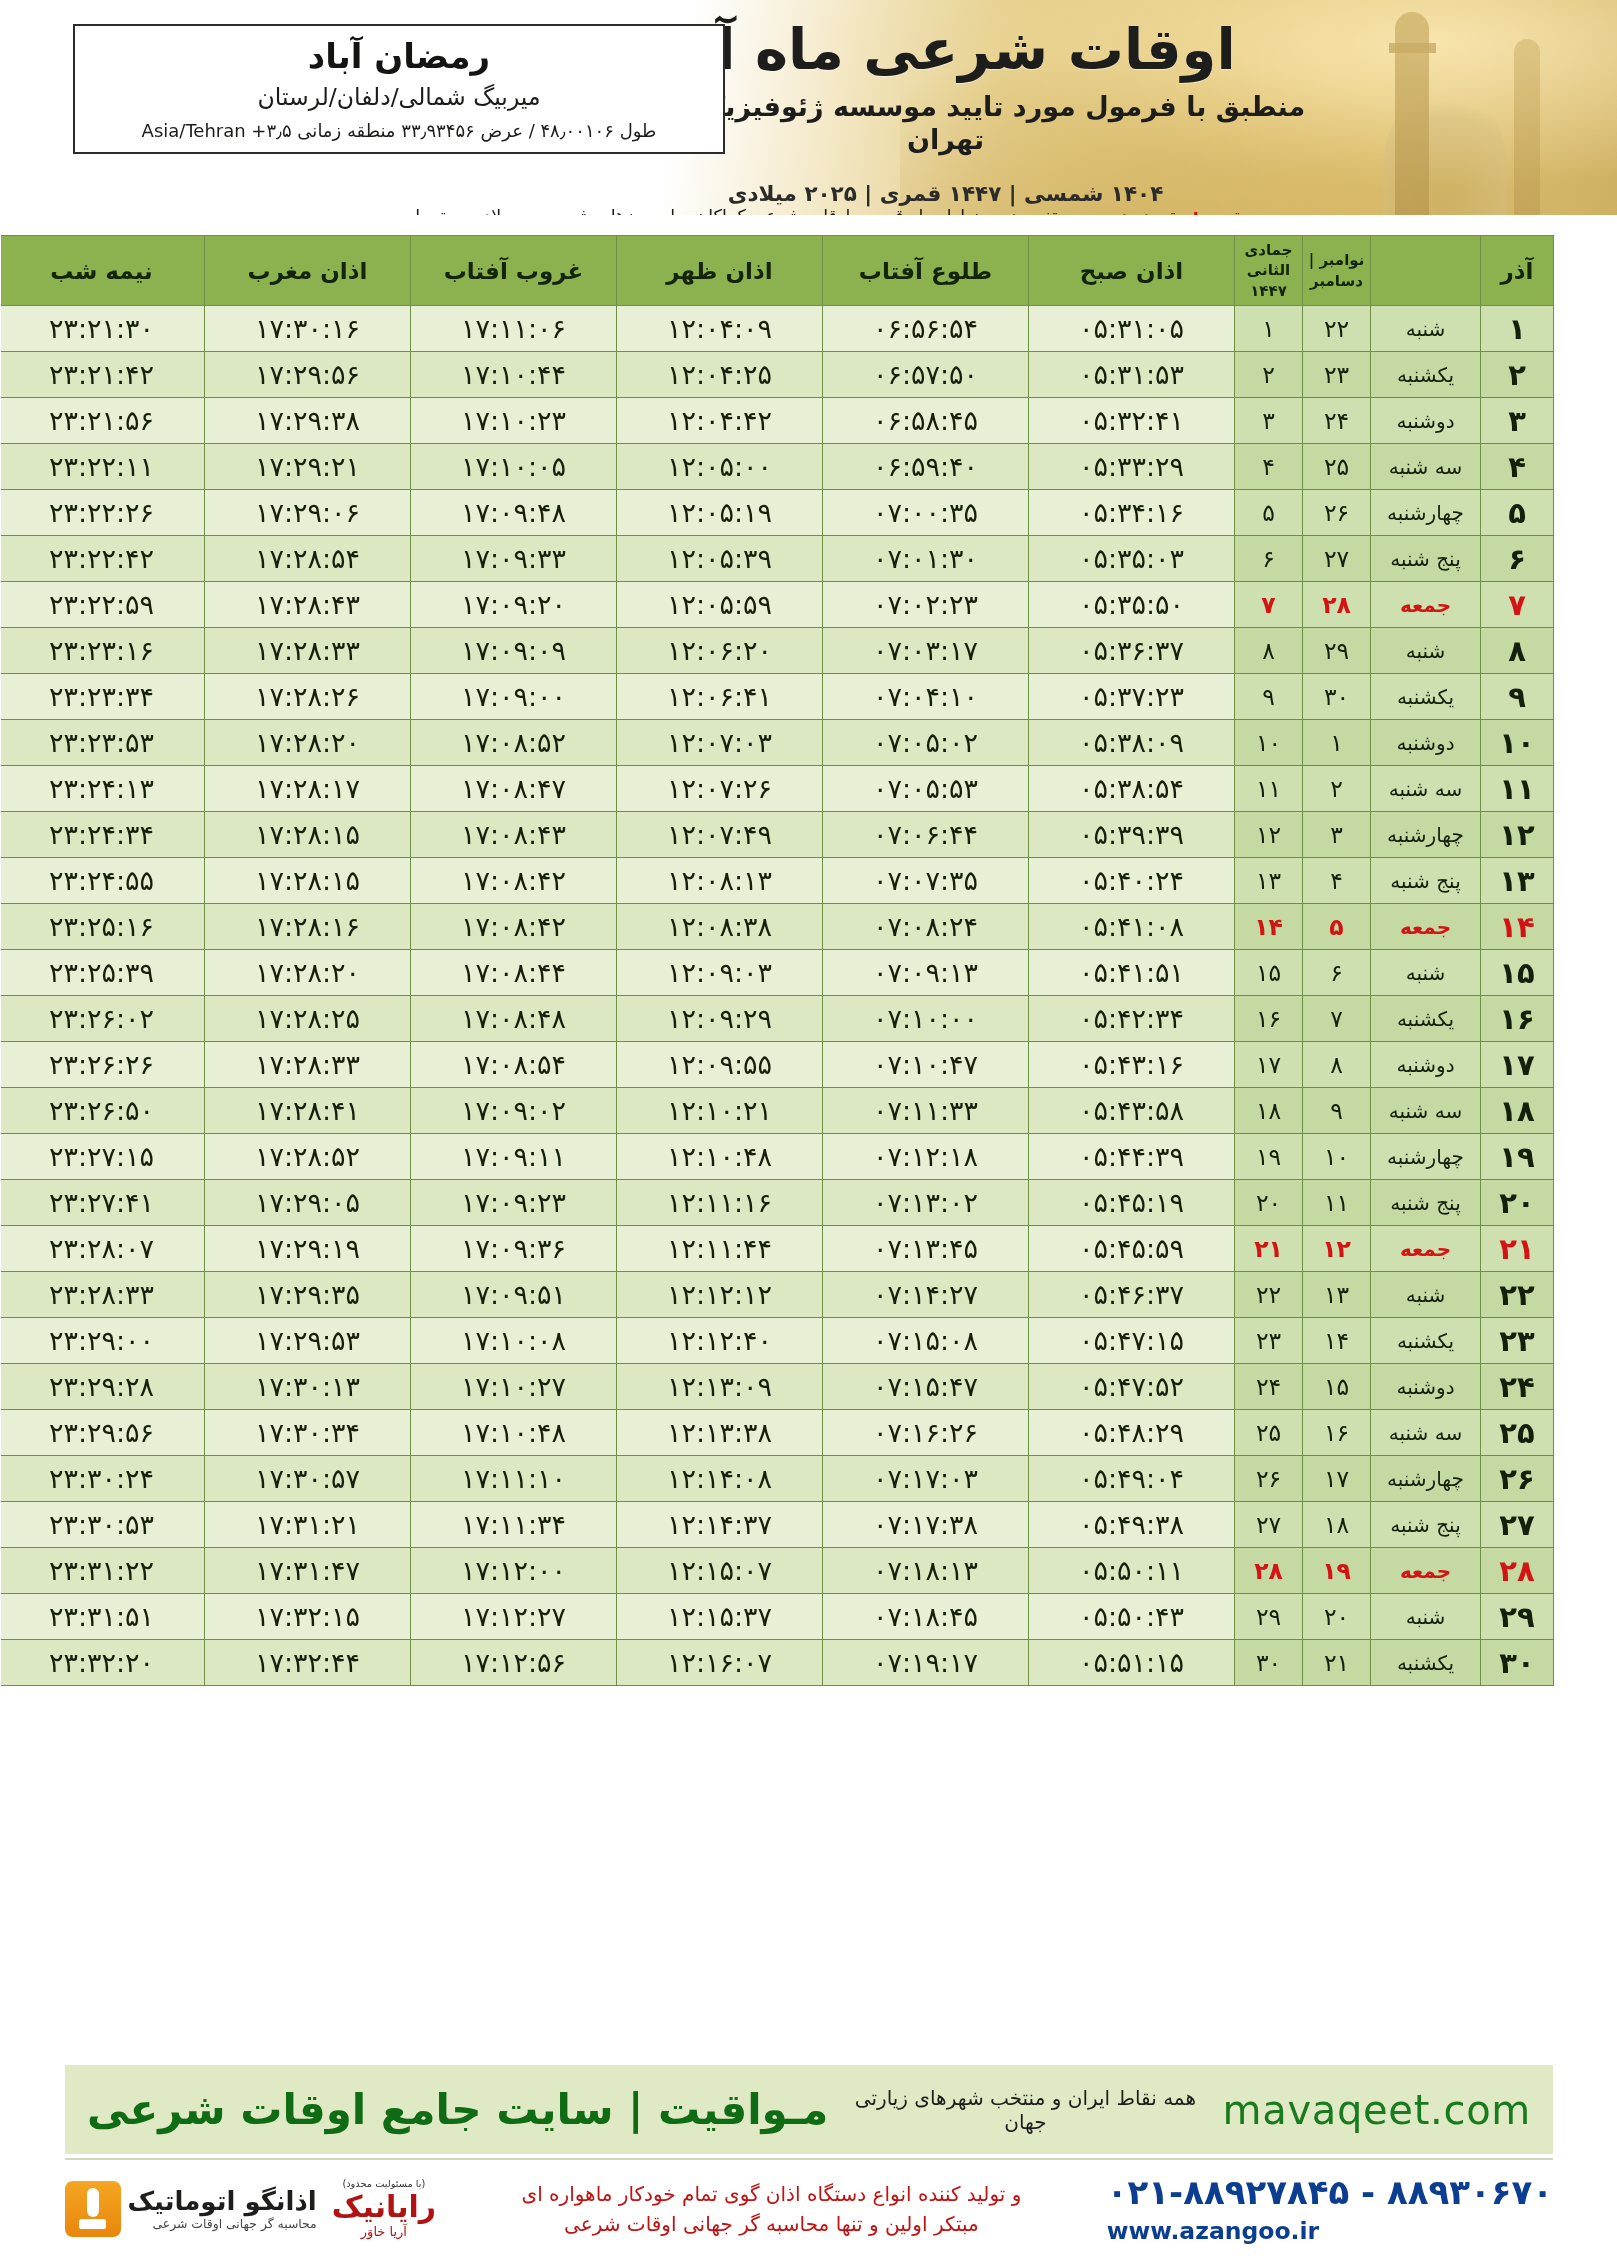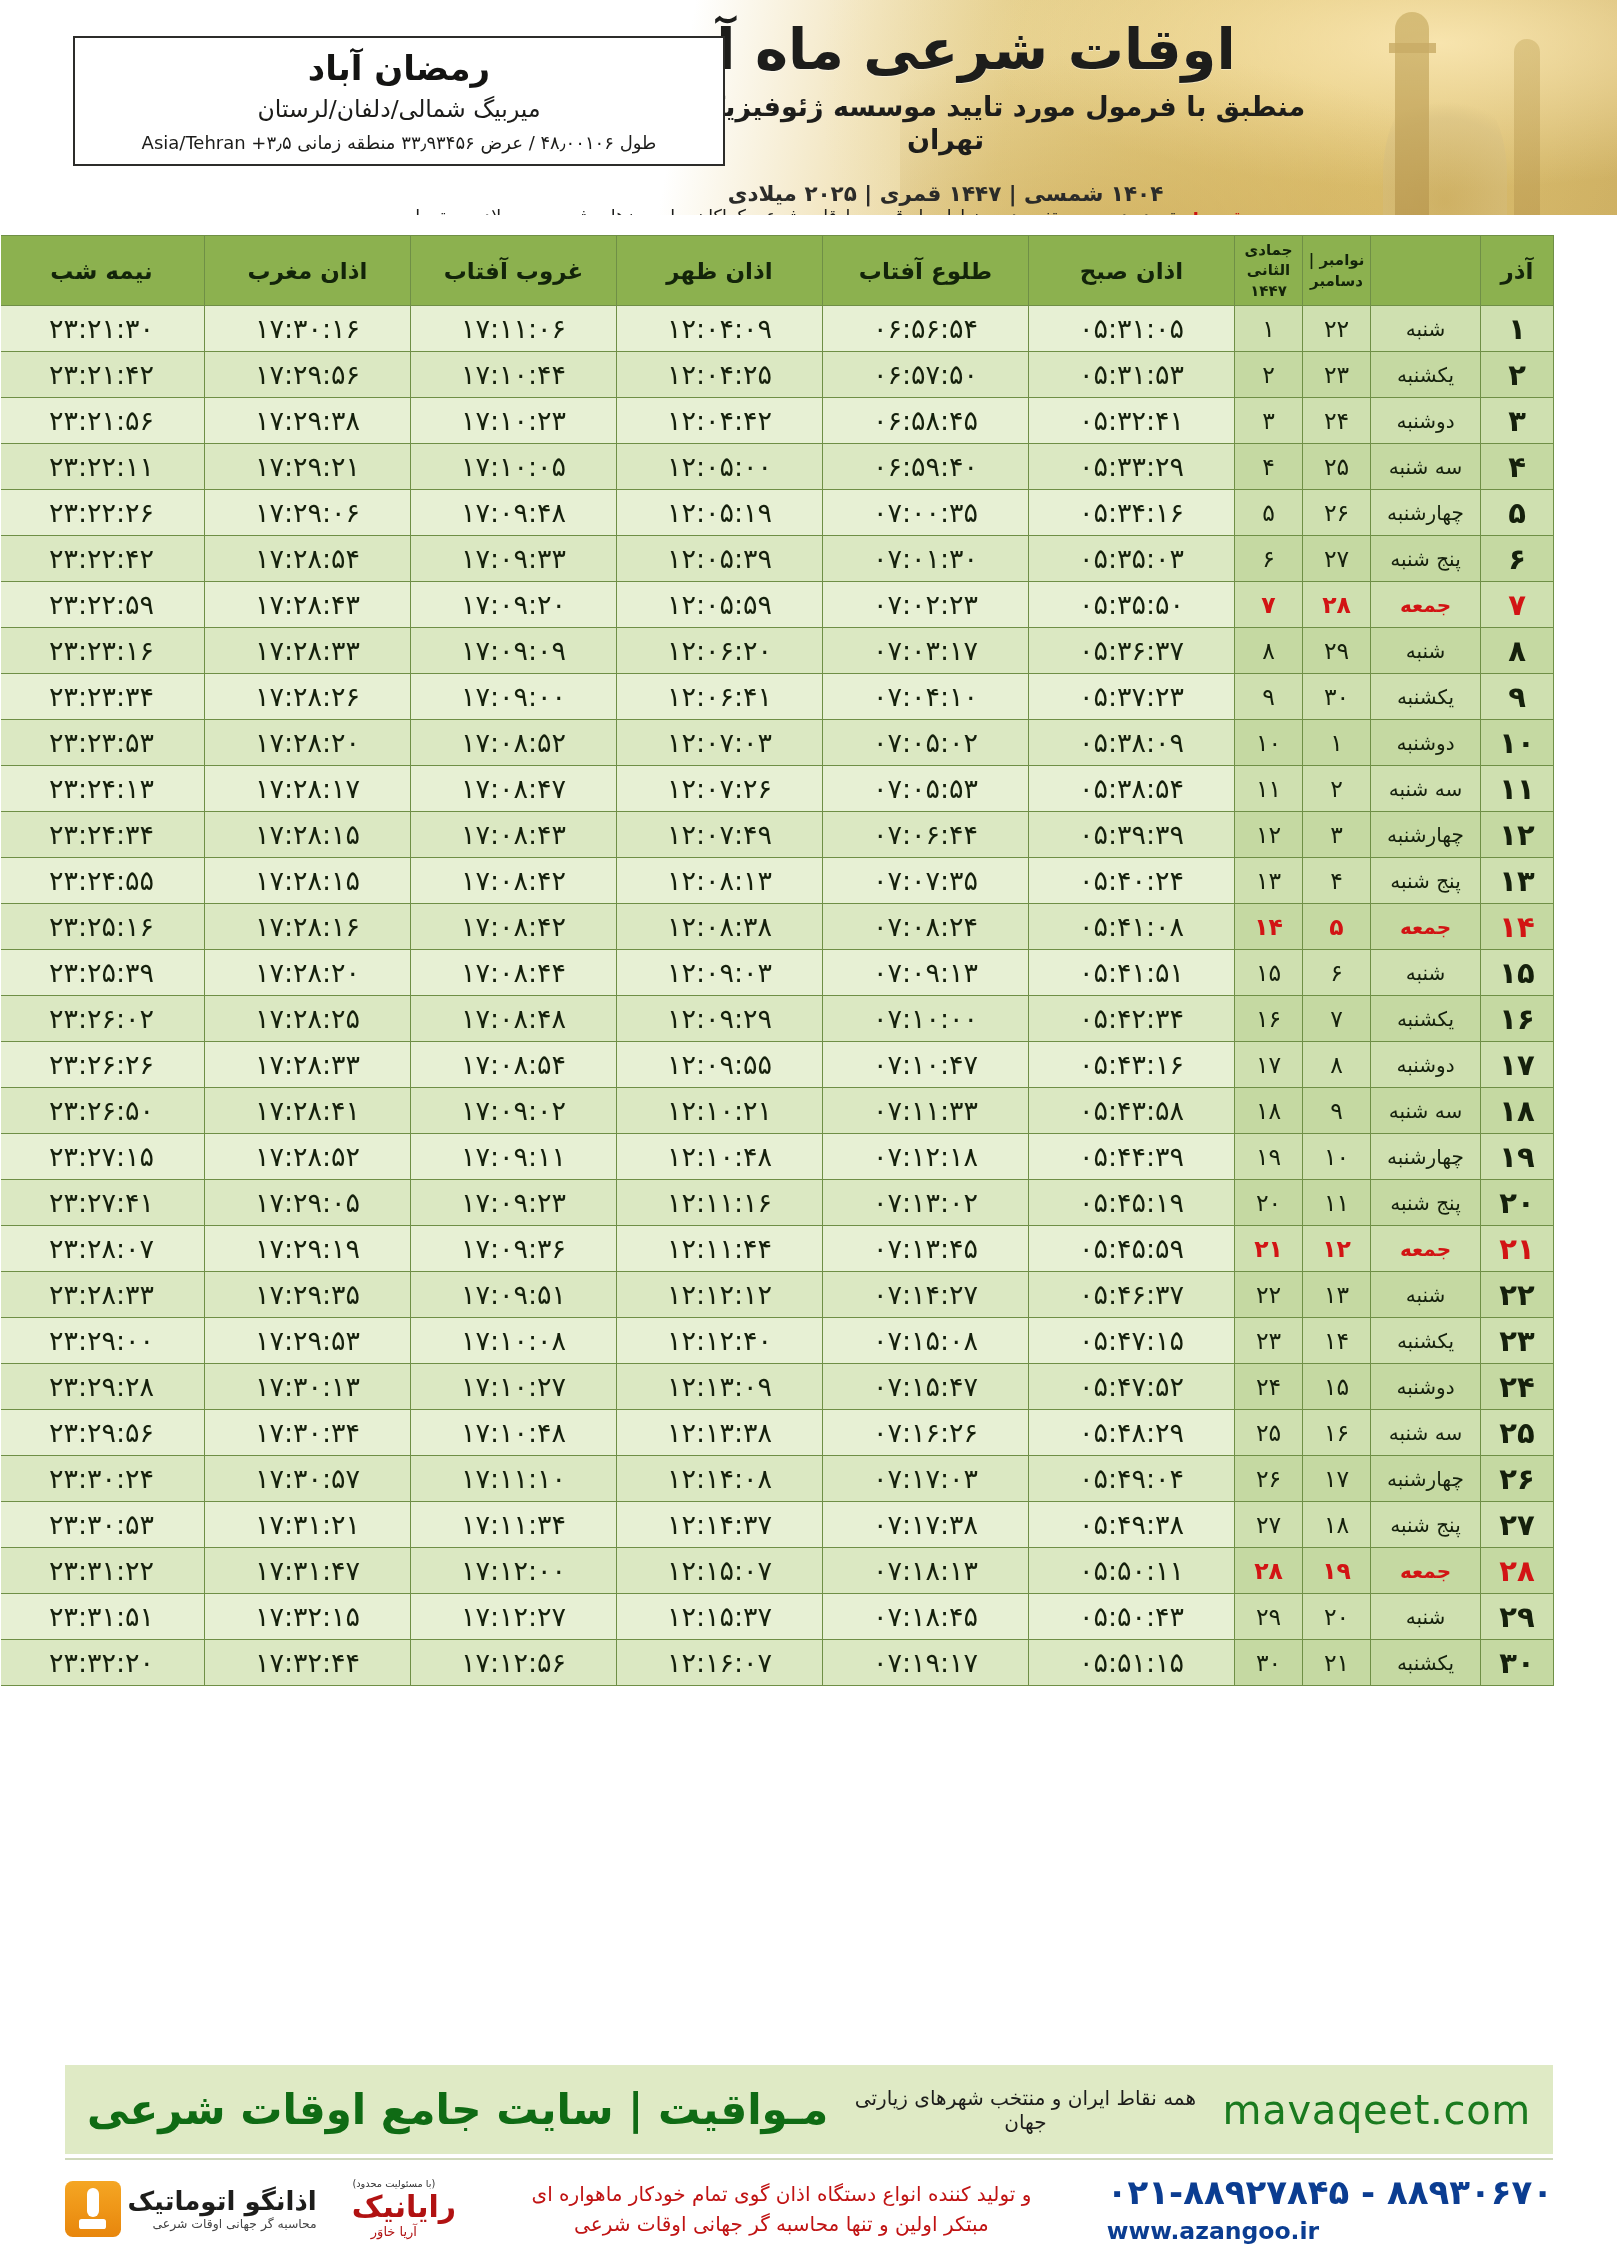--- a/index.html
+++ b/index.html
@@ -77,21 +77,21 @@
     font-size: 21.5px;
     color: #2b2b29;
     margin-top: 24px;
     font-weight: bold;
   }
 
   
   .city-box {
     position: absolute;
     left: 73px;
-    top: 36px;
+    top: 24px;
     width: 652px;
     border: 2px solid #2c2c2a;
     background: #ffffff;
     padding: 9px 15.7px 11.7px;
     text-align: center;
     z-index: 6;
   }
   .city-name { font-size: 34px; font-weight: bold; color:#141413; line-height:1.25; }
   .city-region { font-size: 23.5px; color:#1c1c1a; margin-top: 5.2px; }
   .city-coords { font-size: 18px; color:#1c1c1a; margin-top: 9px; }
@@ -205,21 +205,21 @@
     align-items: center;
     justify-content: space-between;
   }
   .phone-block { text-align: left; direction: ltr; }
   .phone-line { font-size: 34px; font-weight: bold; color: #0b3d91; letter-spacing: 0.7px; }
   .web-line { font-size: 23.5px; font-weight: bold; color: #0b3d91; margin-top: 5.2px; }
   .center-text { text-align: center; font-size: 20px; color: #c01313; line-height: 1.5; flex:1; padding: 0 19.6px;}
   .logos { display:flex; align-items:center; gap: 15px; }
   .logo-rayaneek { text-align:center; }
   .logo-rayaneek .top { font-size: 9.8px; color:#333; }
-  .logo-rayaneek .mid { font-size: 30px; font-weight:bold; color:#b11212;margin-left:20px; }
+  .logo-rayaneek .mid { font-size: 30px; font-weight:bold; color:#b11212; }
   .logo-rayaneek .sub { font-size: 13px; color:#b11212; }
   .logo-azangoo {
     display:flex; align-items:center; gap:6.5px;
   }
   .azangoo-icon {
     width: 56px; height: 56px;
     background: linear-gradient(180deg,#f5a623,#e8860c);
     border-radius: 7.8px;
     position: relative;
   }

